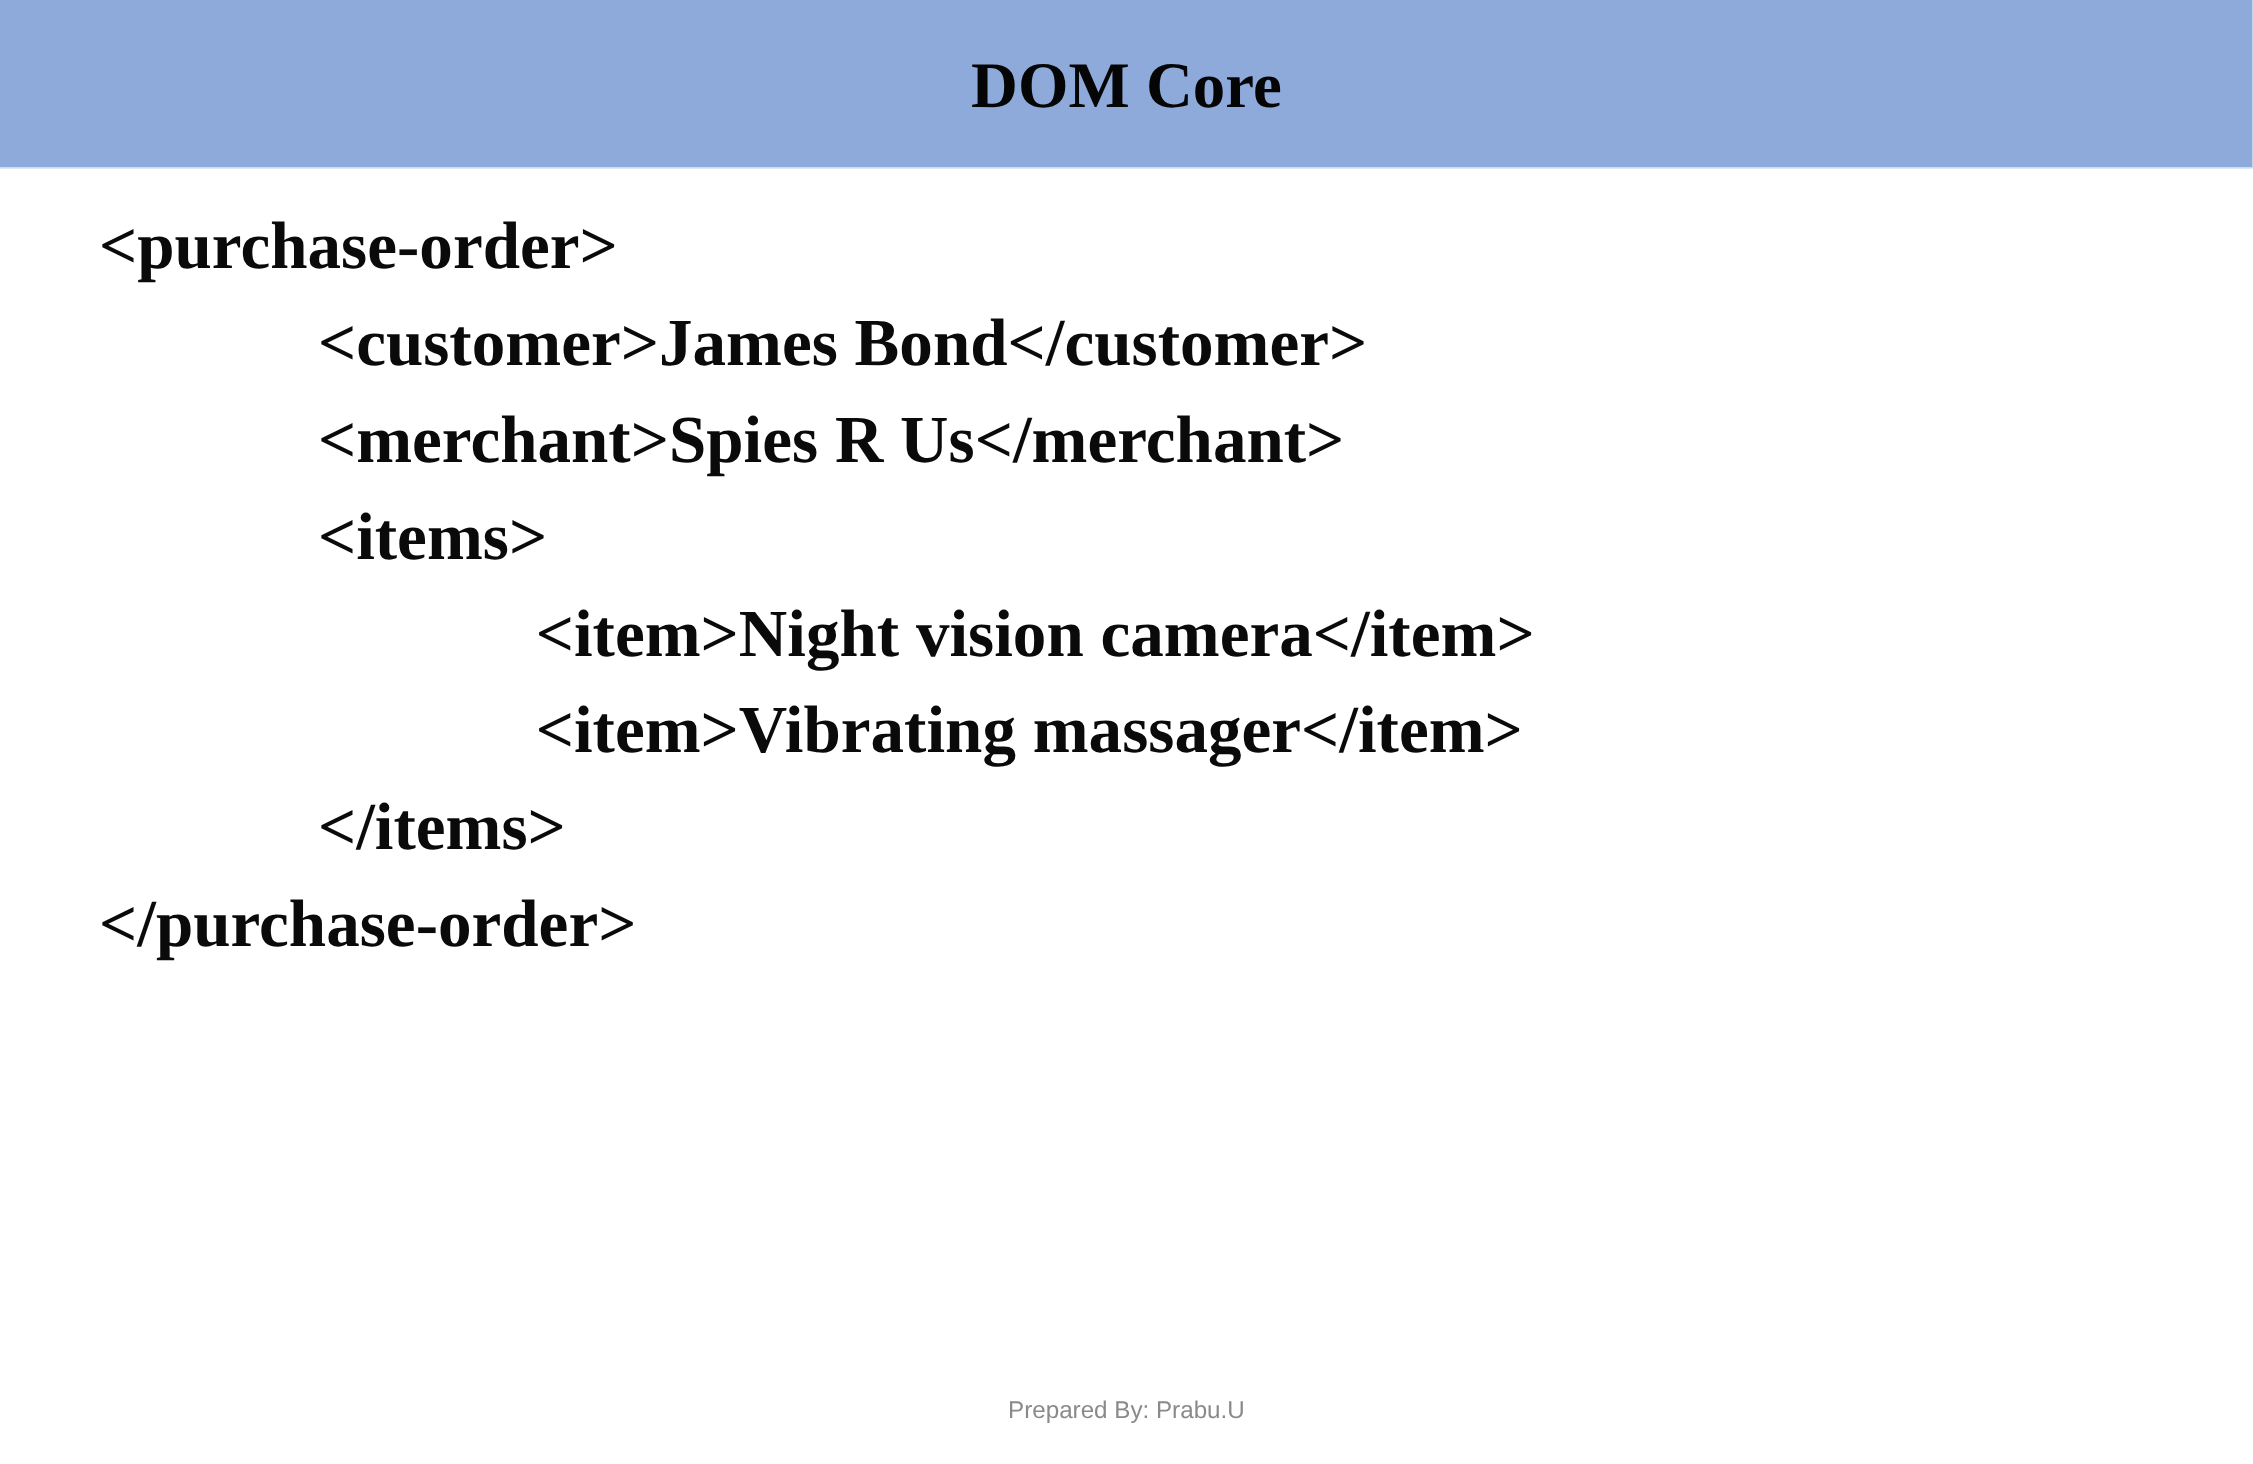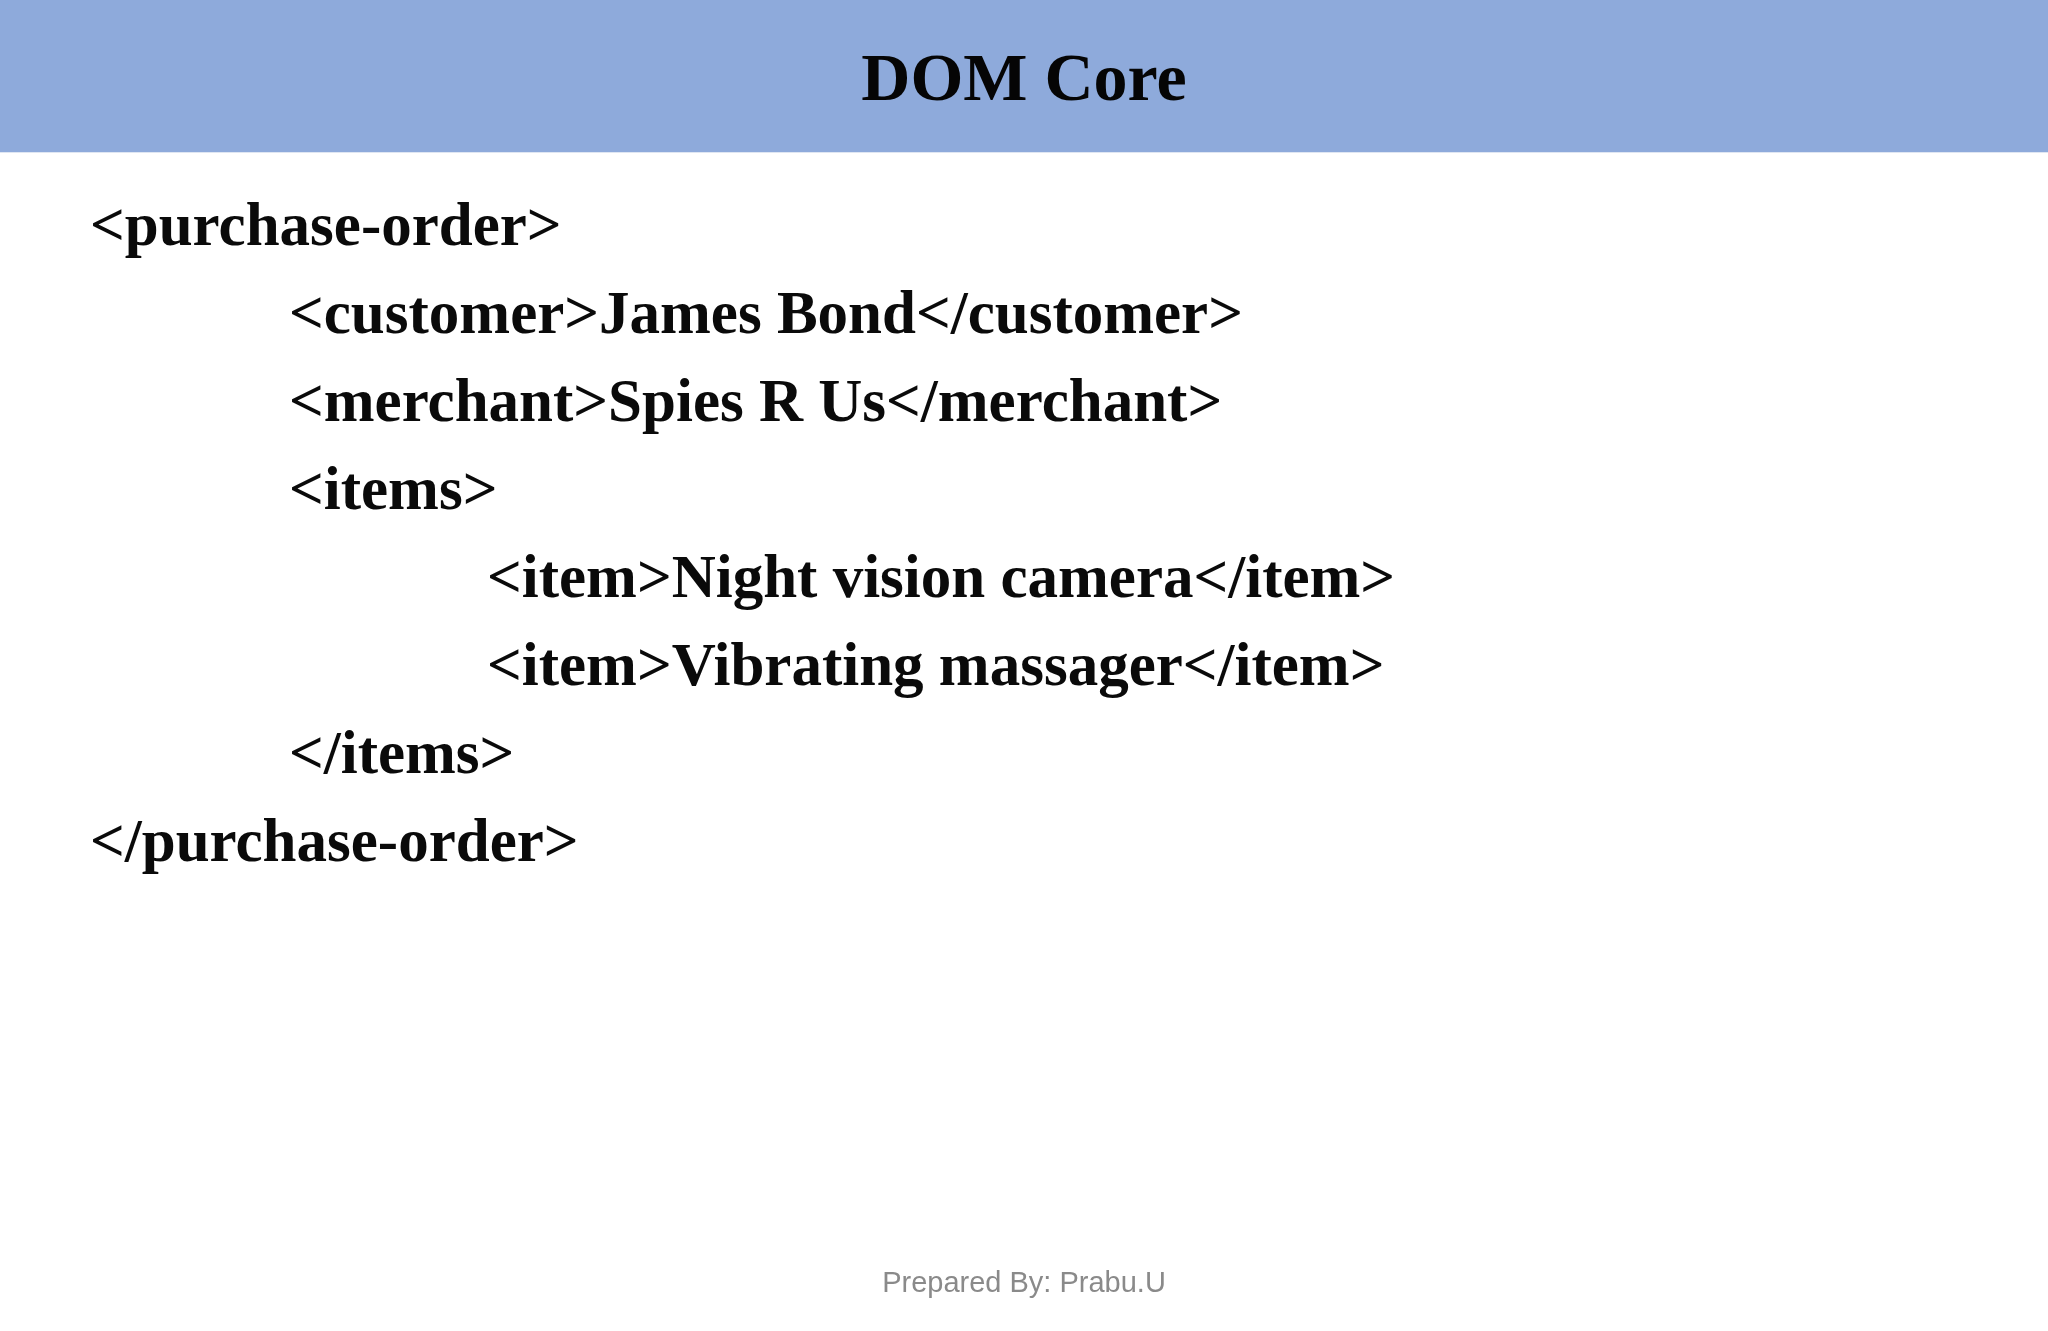--- a/index.html
+++ b/index.html
@@ -22,21 +22,21 @@
     width: 100%;
     height: 152px;
     display: flex;
     align-items: center;
     justify-content: center;
     border-bottom: 1px solid #dfe6f2;
   }
   .title-text {
     font-family: "Liberation Serif", serif;
     font-weight: bold;
-    font-size: 68px;
+    font-size: 59px;
     line-height: 1;
     color: #050505;
     letter-spacing: 0px;
     padding-top: 2px;
   }
   .code-block {
     position: absolute;
     left: 90px;
     top: 181px;
     right: 40px;
@@ -53,21 +53,21 @@
   .code-line.indent-0 { padding-left: 0px; }
   .code-line.indent-1 { padding-left: 199px; }
   .code-line.indent-2 { padding-left: 397px; }
   .footer {
     position: absolute;
     left: 0;
     width: 100%;
     top: 1262px;
     text-align: center;
     font-family: "Liberation Sans", sans-serif;
-    font-size: 29px;
+    font-size: 22px;
     color: #8a8a8a;
     line-height: 40px;
   }
 </style>
 </head>
 <body>
 
 <div class="slide">
 
   <div class="title-bar" style="background: rgb(142, 170, 219);">

